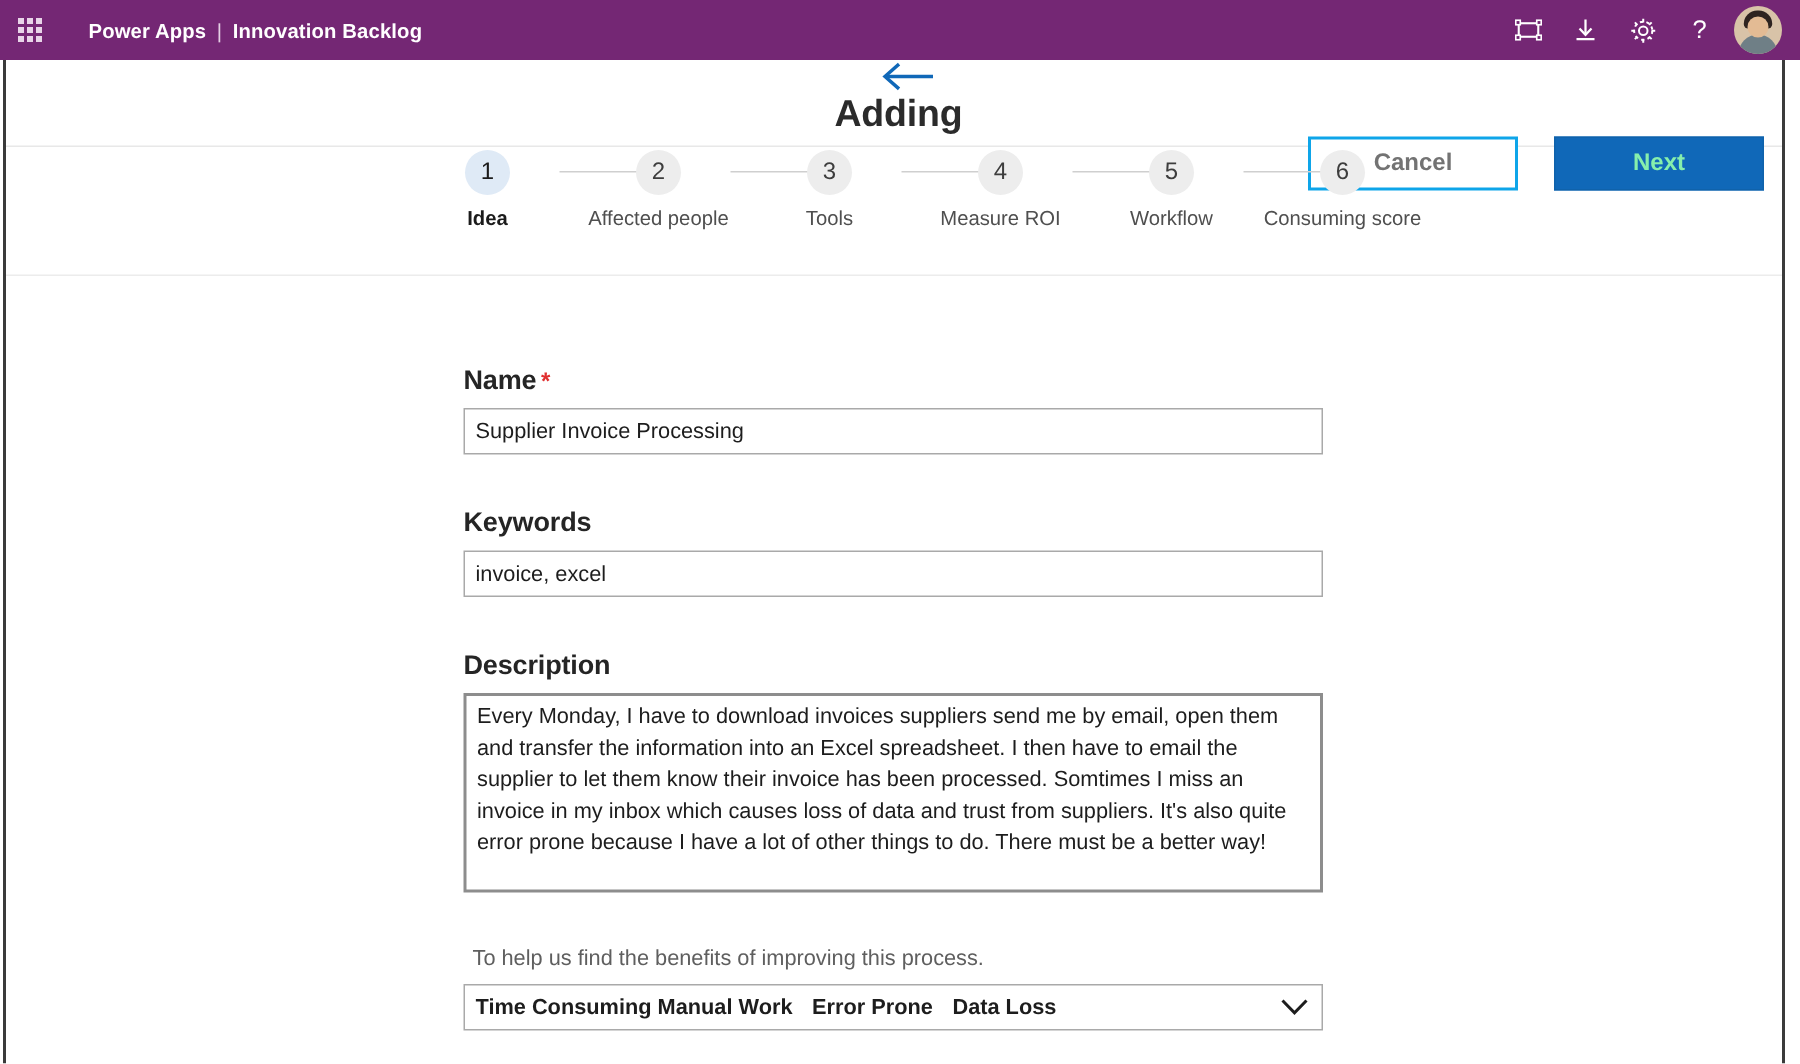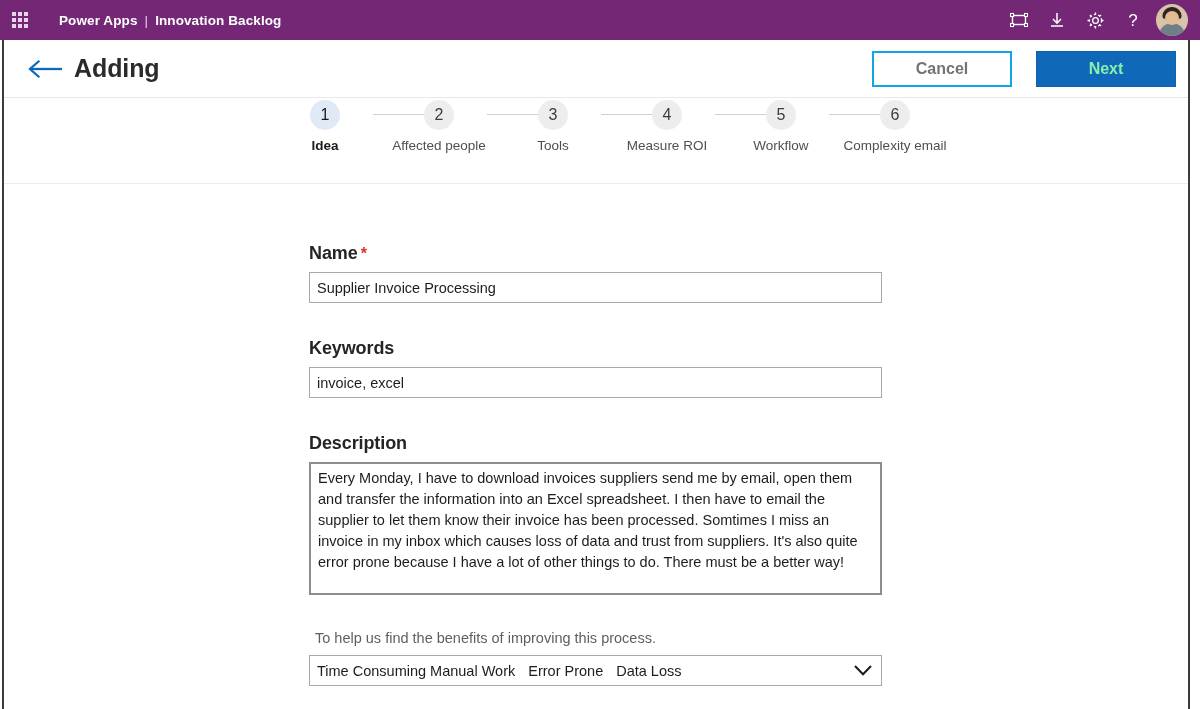--- a/index.html
+++ b/index.html
@@ -141,20 +141,21 @@
   }
 
   
   .cmd-header {
     position: relative;
     height: 58px;
     border-bottom: 1px solid #e8e8e8;
     display: flex;
     align-items: center;
     box-sizing: border-box;
+    flex-direction: column;
   }
   .back-arrow {
     width: 46px;
     height: 40px;
     margin-left: 18px;
     display: flex;
     align-items: center;
     justify-content: center;
     cursor: pointer;
   }
@@ -318,20 +319,21 @@
     cursor: pointer;
   }
   .tags {
     display: flex;
     align-items: center;
     gap: 13px;
     font-size: 14.5px;
     color: #1d1d1d;
     white-space: nowrap;
     overflow: hidden;
+    font-weight: bold;
   }
   .chev {
     margin-left: auto;
     display: flex;
     align-items: center;
     justify-content: center;
     width: 22px;
     height: 22px;
   }
 </style>
@@ -456,21 +458,21 @@
           <div class="label">Measure ROI</div>
         </div>
 
         <div class="step" style="left:424px;">
           <div class="circle">5</div>
           <div class="label">Workflow</div>
         </div>
 
         <div class="step" style="left:538px;">
           <div class="circle">6</div>
-          <div class="label">Complexity email</div>
+          <div class="label">Consuming score</div>
         </div>
 
       </div>
     </div>
 
     <div class="form">
 
       <div class="field-label">
         <span>Name</span><span class="req">*</span>
       </div>

